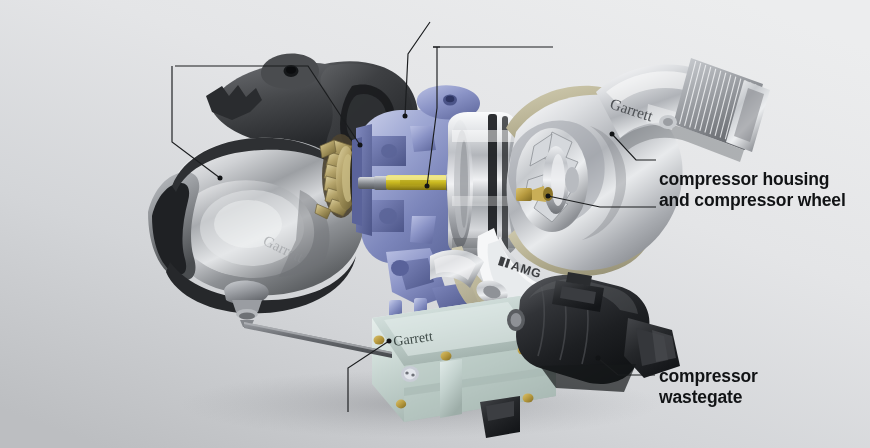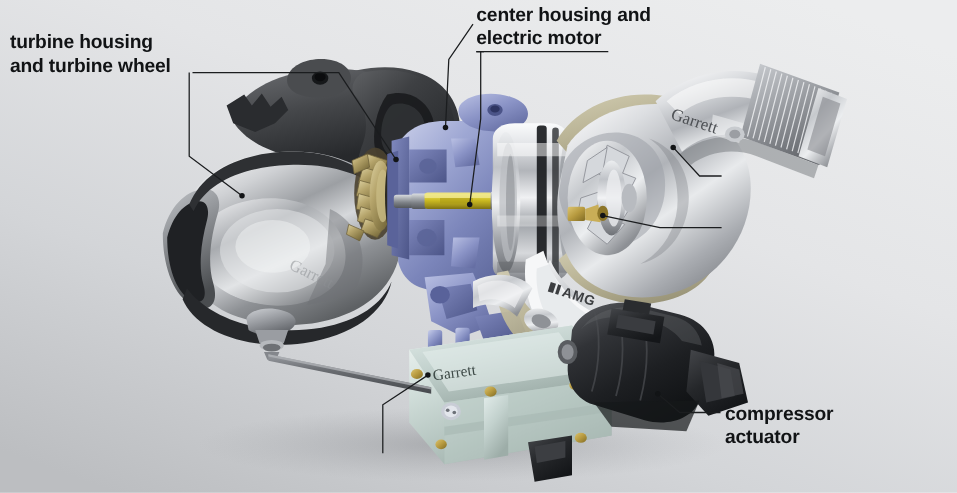--- a/index.html
+++ b/index.html
@@ -595,24 +595,22 @@
       <circle cx="220" cy="178" r="2.5"></circle>
       <circle cx="405" cy="116" r="2.5"></circle>
       <circle cx="427" cy="186" r="2.5"></circle>
       <circle cx="612" cy="134" r="2.5"></circle>
       <circle cx="548" cy="196" r="2.5"></circle>
       <circle cx="389" cy="341" r="2.5"></circle>
       <circle cx="598" cy="358" r="2.5"></circle>
     </g>
   </svg>
 
-  <div class="callout" id="lbl-turbine"><span>turbine housing</span>
-<span>and turbine wheel</span></div>
-
-  <div class="callout" id="lbl-center"><span>center housing and</span>
-<span>electric motor</span></div>
-
+
+
+  <div class="callout" id="lbl-compressor"><span>compressor housing</span>
+<span>and compressor wheel</span></div>
 
 
   <div class="callout" id="lbl-wastegate"><span>compressor</span>
-<span>actuator</span></div>
+<span>wastegate</span></div>
 
 </div>
 
 </body></html>

